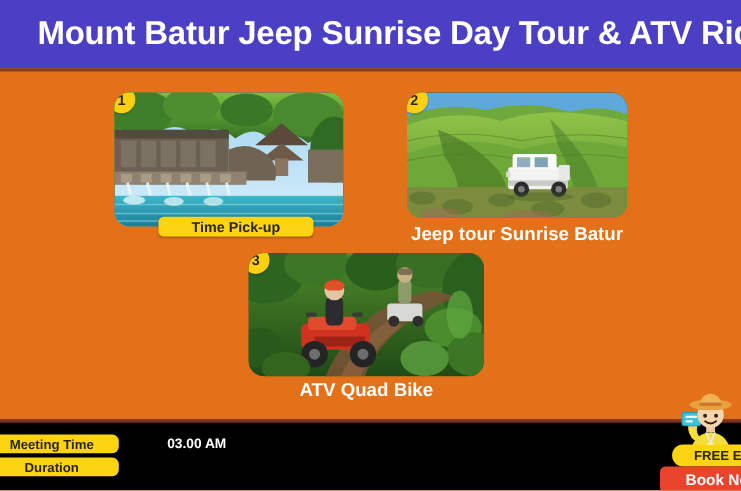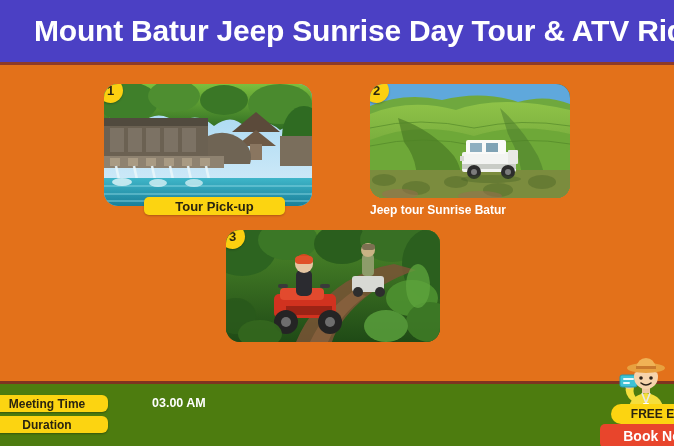--- a/index.html
+++ b/index.html
@@ -63,35 +63,35 @@
     border-radius: 5px;
     color: #2A2410;
     font-size: 13px; font-weight: bold;
     display: flex; align-items: center; justify-content: center;
     z-index: 7;
     box-shadow: 0 1px 2px rgba(0,0,0,0.22);
   }
   .plain-caption {
     position: absolute;
     color: #FFFFFF;
-    font-size: 12px; font-weight: bold;
-    text-align: left;
+    font-size: 17px; font-weight: bold;
+    text-align: center;
     white-space: nowrap;
   }
 
   
   #bottom-divider {
     position: absolute; left: 0; top: 381px;
     width: 674px; height: 3px;
     background: #7E3320;
   }
   #bottom-bar {
     position: absolute; left: 0; top: 384px;
     width: 674px; height: 62px;
-    background: #4d7c0f;
+    background: #000000;
   }
   .info-badge {
     position: absolute;
     background: #FCD411;
     color: #2A2410;
     font-size: 12px; font-weight: bold;
     border-radius: 6px;
     display: flex; align-items: center; justify-content: center;
     box-shadow: 0 1px 2px rgba(0,0,0,0.3);
   }
@@ -208,21 +208,21 @@
           <line x1="0" y1="110" x2="208" y2="110"></line>
         <line x1="0" y1="117" x2="208" y2="117"></line>
       </g>
 
       <ellipse cx="18" cy="98" rx="10" ry="4" fill="#E3F6FA" opacity="0.8"></ellipse>
       <ellipse cx="54" cy="99" rx="9" ry="4" fill="#E3F6FA" opacity="0.75"></ellipse>
       <ellipse cx="90" cy="99" rx="9" ry="4" fill="#E3F6FA" opacity="0.7"></ellipse>
     </svg>
     <div class="num-badge" style="left:-6px; top:-6px;">1</div>
   </div>
-  <div class="yellow-caption" style="left:144px; top:197px; width:141px; height:18px;">Tour Pick-up</div>
+  <div class="yellow-caption" style="left:144px; top:197px; width:141px; height:18px;">Time Pick-up</div>
 
   <div class="card" style="left:370px; top:84px; width:200px; height:114px;">
     <svg class="card-img" viewBox="0 0 200 114" preserveAspectRatio="none">
       <defs>
         <linearGradient id="grass2" x1="0" y1="0" x2="0" y2="1">
           <stop offset="0%" stop-color="#8FC348"></stop>
             <stop offset="100%" stop-color="#5C9030"></stop>
         </linearGradient>
       </defs>
       <rect width="200" height="114" fill="#5FA8DC"></rect>
@@ -320,20 +320,21 @@
         <ellipse cx="186" cy="68" rx="26" ry="18" fill="#4E9130"></ellipse>
         <ellipse cx="204" cy="92" rx="24" ry="20" fill="#3E7A26"></ellipse>
         <ellipse cx="160" cy="96" rx="22" ry="16" fill="#56993A"></ellipse>
         <ellipse cx="10" cy="86" rx="20" ry="18" fill="#2A5A1C"></ellipse>
         <ellipse cx="34" cy="104" rx="22" ry="14" fill="#35681F"></ellipse>
       </g>
       <ellipse cx="192" cy="56" rx="12" ry="22" fill="#5FA63E" opacity="0.75"></ellipse>
     </svg>
     <div class="num-badge" style="left:-6px; top:-6px;">3</div>
   </div>
+  <div class="plain-caption" style="left:226px; top:345px; width:214px;">ATV Quad Bike</div>
 
   <div id="bottom-divider"></div>
   <div id="bottom-bar">
 
     <div class="info-badge" style="left:-14px; top:11px; width:122px; height:17px;">Meeting Time</div>
     <div class="info-value" style="left:152px; top:12px;">03.00 AM</div>
 
     <div class="info-badge" style="left:-14px; top:32px; width:122px; height:17px;">Duration</div>
   </div>
 

